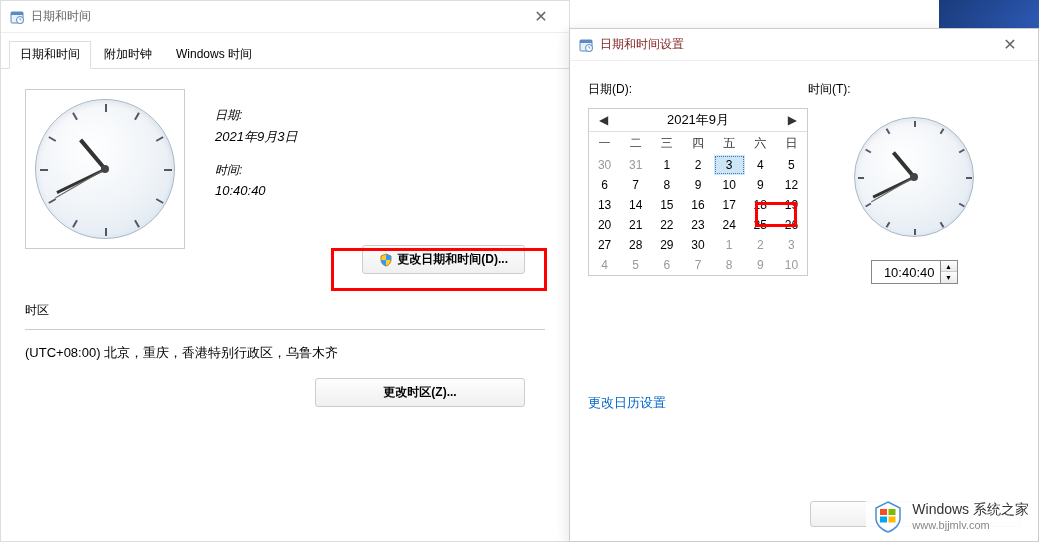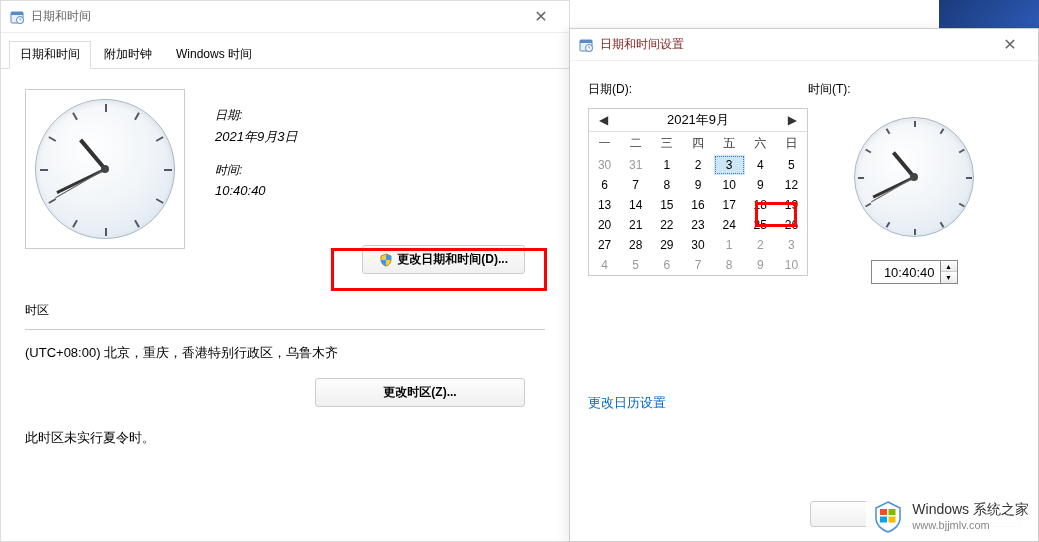--- a/index.html
+++ b/index.html
@@ -403,21 +403,20 @@
     </div>
 
     <div class="hilite-red" style="left:330px; top:247px; width:216px; height:43px;"></div>
 
     <div class="section-heading">时区</div>
     <hr class="divider">
     <div class="tz-text">(UTC+08:00) 北京，重庆，香港特别行政区，乌鲁木齐</div>
     <div class="tz-btn-row">
       <button class="btn btn-wide">更改时区(Z)...</button>
     </div>
-    <div class="dst-note">此时区未实行夏令时。</div>
   </div>
 </div>
 
 <div class="window-settings">
   <div class="titlebar">
     <span class="titlebar-icon">
       <svg width="16" height="16" viewBox="0 0 16 16">
           <rect x="2" y="3" width="12" height="11" rx="1" fill="#e8f0f8" stroke="#5a8bc4"></rect>
           <rect x="2" y="3" width="12" height="3" fill="#5a8bc4"></rect>
           <circle cx="11" cy="11" r="3.5" fill="#fff" stroke="#5a8bc4"></circle>

